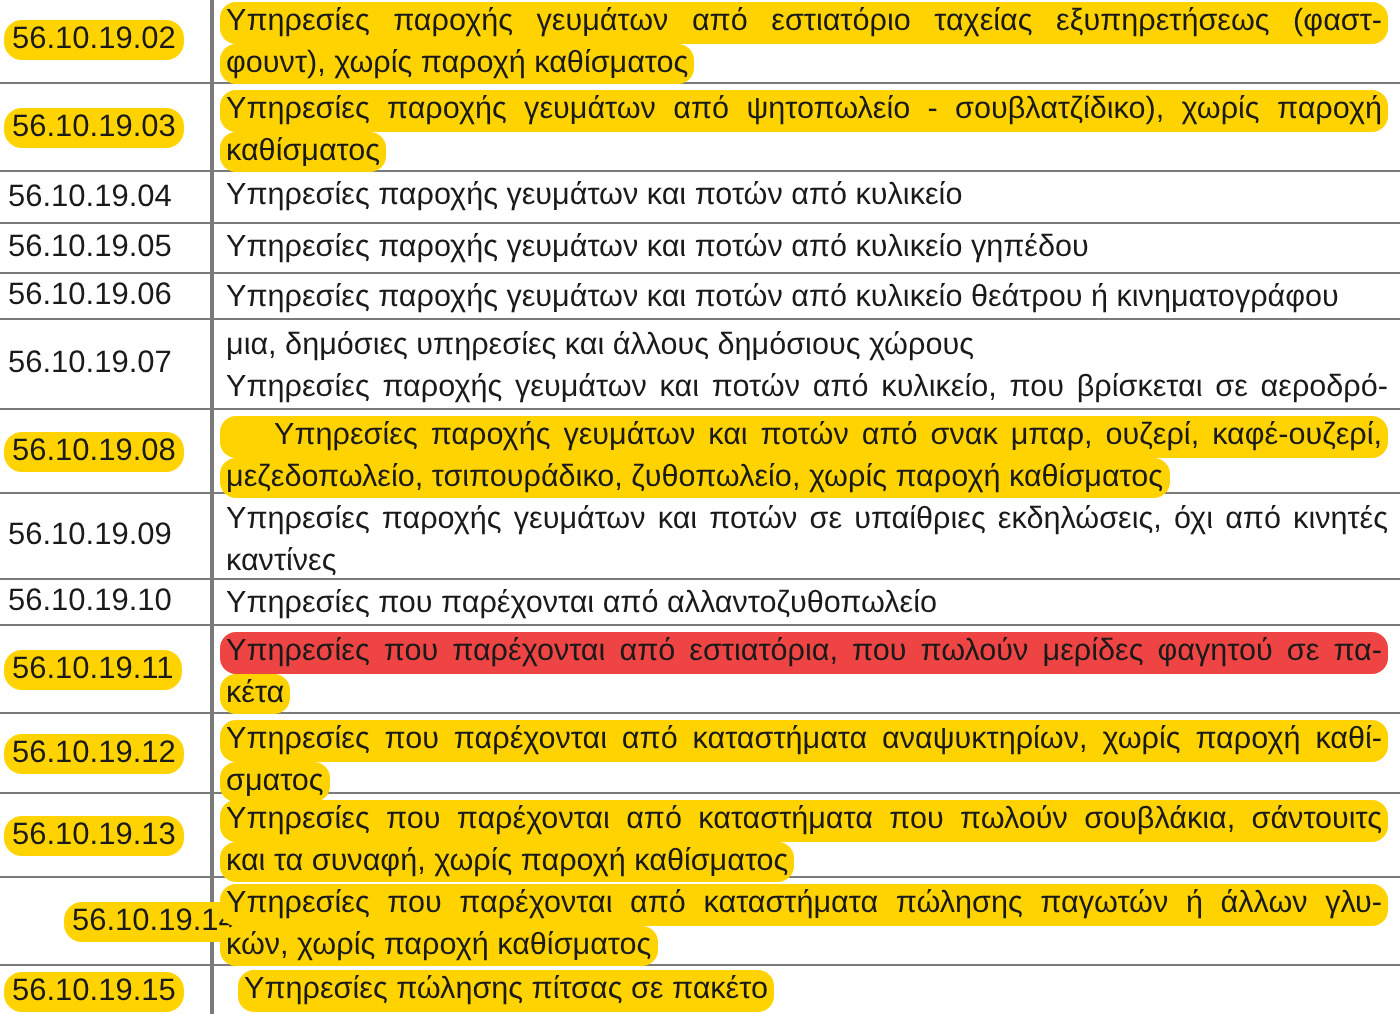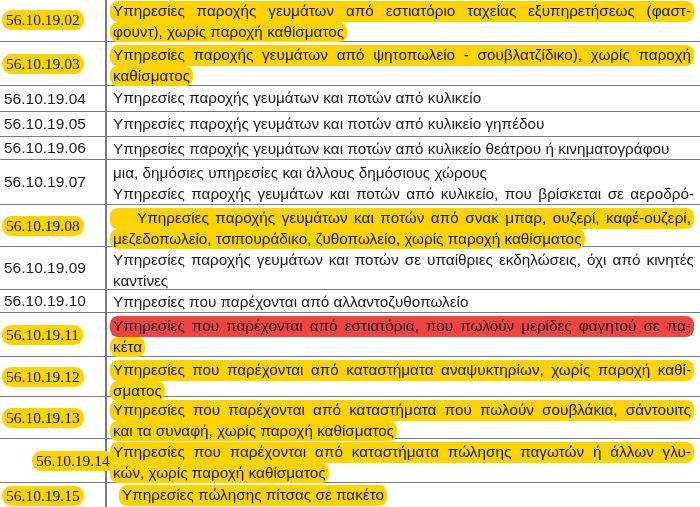--- a/index.html
+++ b/index.html
@@ -7,21 +7,21 @@
          font-family:"Liberation Sans", sans-serif; color:#1a1a1a; }
   .table { position:absolute; left:0; top:-2px; width:700px; }
   .row { display:flex; border-bottom:1.5px solid #7a7a7a; box-sizing:border-box; }
   .code { width:107px; flex:none; display:flex; align-items:center; padding-left:4px;
           box-sizing:border-box; border-right:2px solid #7a7a7a; font-size:15.5px; }
   .desc { flex:1; padding:3px 6px 2px 6px; font-size:15.3px; line-height:20.5px; text-align:justify; box-sizing:border-box; }
   .desc .line { display:block; text-align-last:justify; white-space:nowrap; }
   .desc .line.last { text-align-last:left; }
   .hl { background:#ffd300; border-radius:8px; padding:0 3px; margin-left:-3px;
         box-decoration-break:clone; -webkit-box-decoration-break:clone; }
-  .code .hl { padding:1px 4px; margin-left:-2px; border-radius:9px;font-family:Liberation Serif, serif; }
+  .code .hl { padding:1px 4px; margin-left:-2px; border-radius:9px; }
   .desc .line .hl { display:inline-block; }
   .line.full .hl { display:block; }
 </style>
 </head>
 <body>
 
 <div class="table" id="tbl">
     <div class="row" style="height: 44px;">
     <div class="code">
         <span class="code-text hl" style="background: rgb(255, 211, 0);">56.10.19.02</span>

